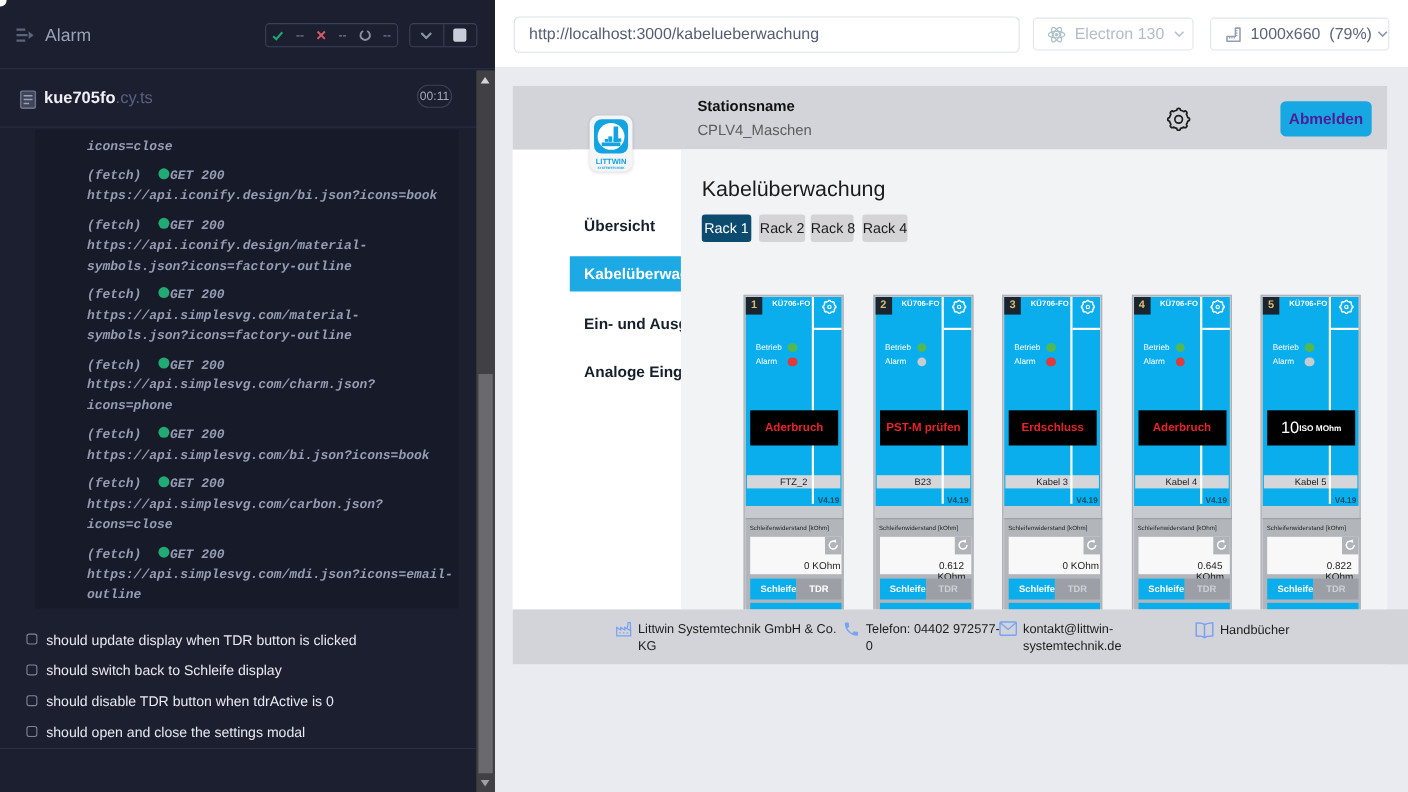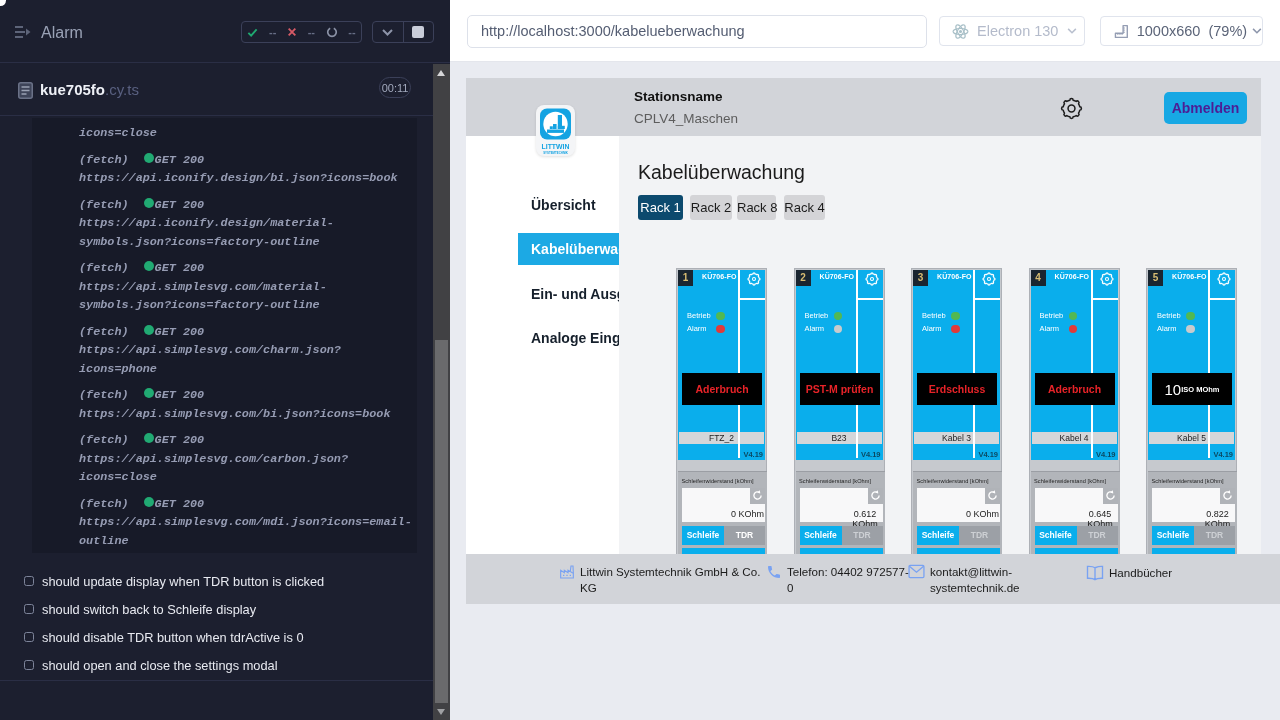--- a/index.html
+++ b/index.html
@@ -75,21 +75,21 @@
 .ledrow { position:absolute; left:9px; width:60px; height:10px; font-size:7.5px; line-height:10px; color:#fff; }
 .led { position:absolute; left:29px; top:0.5px; width:8.5px; height:8.5px; border-radius:50%; }
 .statbox { position:absolute; z-index:3; left:4px; top:103px; width:80px; height:32px; background:#000; color:#e82328; font-size:10.5px; font-weight:bold; text-align:center; display:flex; align-items:center; justify-content:center; }
 .namebar { position:absolute; left:1px; right:1px; top:161.5px; height:12px; background:#d4d6d9; color:#222; font-size:8.5px; text-align:center; line-height:12px; }
 .vers { position:absolute; right:2px; top:180px; font-size:7.5px; font-weight:bold; color:#0b4a63; }
 .panel { position:absolute; left:1px; top:202px; width:89px; height:97px; background:#b2b5ba; border-top:1px solid #9b9ea4; }
 .plabel { position:absolute; left:3.5px; top:6px; font-size:5.6px; color:#222; letter-spacing:0.1px; }
 .wbox { position:absolute; left:4px; top:16px; width:83px; height:34px; background:#f8f8f9; }
 .refr { position:absolute; right:0; top:0; width:15px; height:15.5px; background:#b0b3b8; display:flex; align-items:center; justify-content:center; }
 .pval { position:absolute; left:0; right:0; top:20.5px; text-align:center; font-size:9px; color:#222;padding-left:48px; }
-.btn-s { position:absolute; left:4px; top:54px; width:42px; height:19px; background:#0aaeec; color:#fff; font-size:8.5px; font-weight:bold; text-align:center; line-height:19px; }
+.btn-s { position:absolute; left:4px; top:54px; width:42px; height:19px; background:#0aaeec; color:#fff; font-size:8.5px; font-weight:bold; text-align:right; line-height:19px; }
 .btn-t { position:absolute; left:46px; top:54px; width:41px; height:19px; background:#9ca0a6; color:#fff; font-size:8.5px; font-weight:bold; text-align:center; line-height:19px; }
 .btn-t.dis { color:#cdd0d4; }
 .bstrip { position:absolute; left:4px; top:76px; width:83px; height:30px; background:#0aaeec; }
 
 
 #appfooter { left:0; top:476px; width:932px; height:50px; background:#d2d4d9; font-size:11.6px; color:#1b1b1b; }
 .fi { position:absolute; display:flex; }
 .fi .txt { line-height:16px; }
 .fi svg { margin-right:5px; flex:none; }
 </style>

